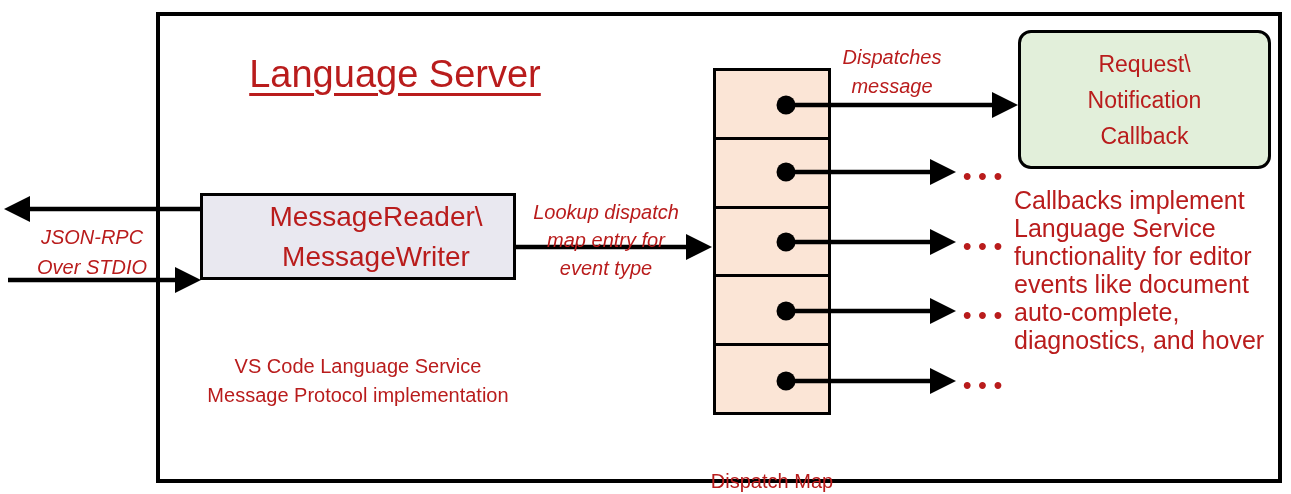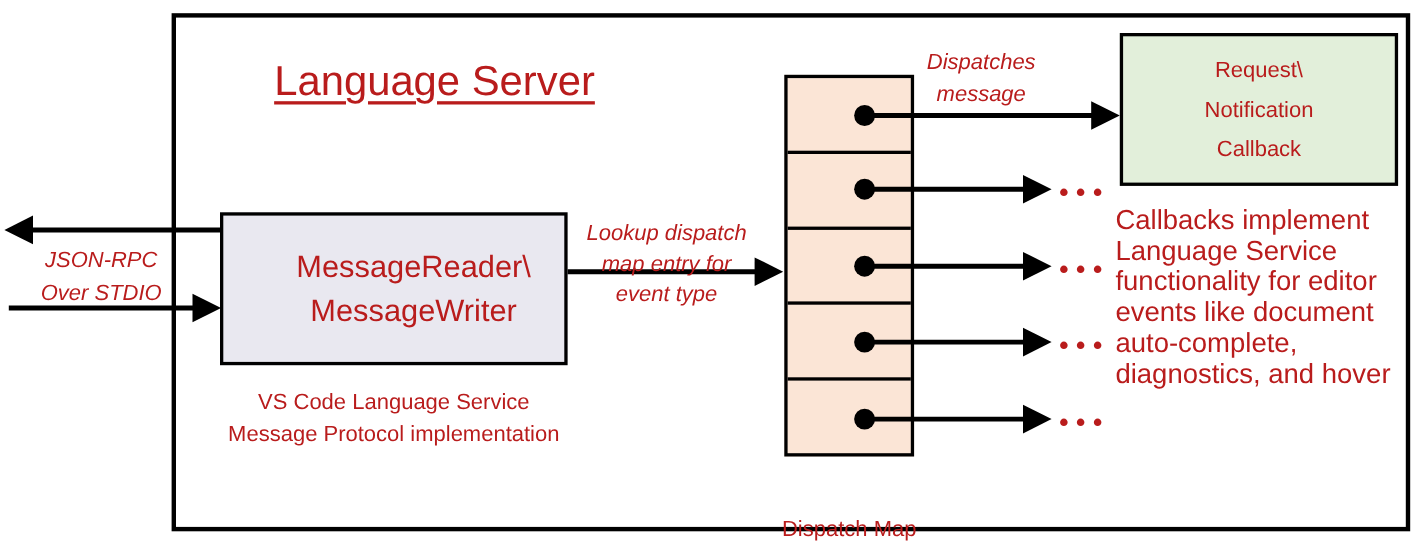--- a/index.html
+++ b/index.html
@@ -15,22 +15,22 @@
   .connector-layer{left:0;top:0;width:1291px;height:494px;z-index:3;pointer-events:none;}
   .title{
     left:220px;top:52px;width:350px;text-align:center;font-size:38px;line-height:44px;
     text-decoration:underline;text-decoration-thickness:3px;text-underline-offset:6px;
     z-index:4;
   }
   .node-box{
     border:3px solid #000;box-sizing:border-box;z-index:2;
     display:flex;flex-direction:column;justify-content:center;align-items:center;text-align:center;
   }
-  .reader-box{left:200px;top:193px;width:316px;height:139px;font-size:28px;line-height:40px;padding-left:36px;}
-  .callback-box{left:1018px;top:30px;width:253px;height:139px;font-size:20px;line-height:36px;}
+  .reader-box{left:200px;top:193px;width:316px;height:87px;font-size:28px;line-height:40px;padding-left:36px;}
+  .callback-box{left:1018px;top:30px;width:253px;height:139px;font-size:23px;line-height:36px;border-radius:13px;}
   .caption{z-index:4;text-align:center;font-size:20px;margin-top:44px;}
   .reader-caption{left:178px;top:308px;width:360px;line-height:29px;}
   .dispatch-caption{left:640px;top:424px;width:264px;line-height:26px;}
   .note-block{left:1014px;top:186px;width:264px;font-size:25px;line-height:28px;z-index:4;}
   .io-label{left:18px;top:222px;width:148px;text-align:center;font-style:italic;font-size:20px;line-height:30px;z-index:4;}
   .lookup-label{left:518px;top:162px;width:176px;text-align:center;font-style:italic;font-size:20px;line-height:28px;z-index:4;margin-top:36px;}
   .dispatches-label{left:828px;top:43px;width:128px;text-align:center;font-style:italic;font-size:20px;line-height:29px;z-index:4;}
   .dispatch-map{
     left:713px;top:68px;width:118px;height:347px;border:3px solid #000;box-sizing:border-box;
     display:flex;flex-direction:column;z-index:2;

